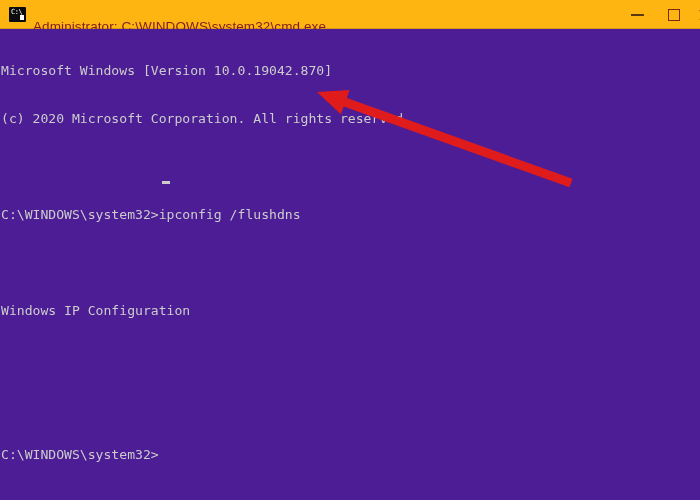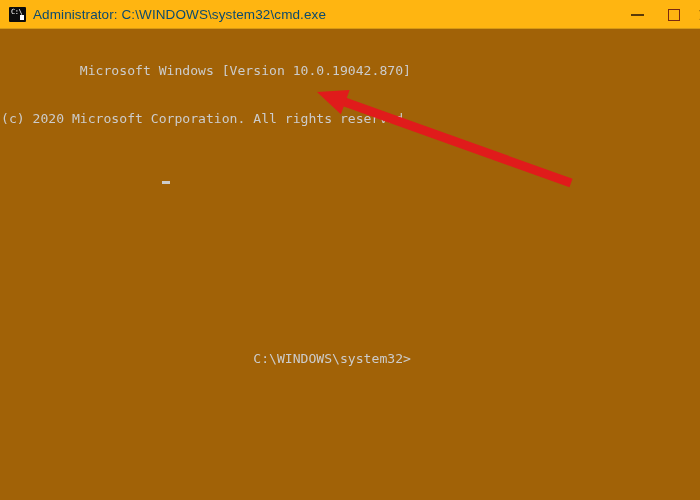--- a/index.html
+++ b/index.html
@@ -176,44 +176,46 @@
 
 <div id="window">
 
   <div id="titlebar" style="background: rgb(255, 181, 17);">
 
     <div id="app-icon">
       <span class="icon-text">C:\</span>
       <span class="icon-caret"></span>
     </div>
 
-    <div id="title-text" style="color: #0c4a6e;">Administrator: C:\WINDOWS\system32\cmd.exe</div>
+    <div id="title-text" style="color: #7f1d1d; margin-top: 12px;">Administrator: C:\WINDOWS\system32\cmd.exe</div>
 
     <div class="winbtn" id="btn-minimize">
       <span class="glyph-min"></span>
     </div>
 
     <div class="winbtn" id="btn-maximize">
       <span class="glyph-max"></span>
     </div>
 
     <div class="winbtn" id="btn-close">
       <span class="glyph-close">
         <span class="a"></span>
           <span class="b"></span>
       </span>
     </div>
   </div>
 
-  <div id="console" style="background: #a16207; text-align: right;">
+  <div id="console" style="background: #4c1d95;">
     <div id="console-lines" style="color: rgb(204, 204, 204);">
       <div class="cline">Microsoft Windows [Version 10.0.19042.870]</div>
       <div class="cline">(c) 2020 Microsoft Corporation. All rights reserved.</div>
       <div class="cline blank"></div>
-      <div class="cline blank"></div>
+      <div class="cline">C:\WINDOWS\system32&gt;ipconfig /flushdns</div>
+      <div class="cline blank"></div>
+      <div class="cline">Windows IP Configuration</div>
       <div class="cline blank"></div>
       <div class="cline blank"></div>
       <div class="cline">C:\WINDOWS\system32&gt;</div>
     </div>
     <div id="cursor"></div>
   </div>
 
   <svg id="annotation-arrow" viewBox="0 0 700 500" width="700" height="500">
     <g id="arrow-group">
       <line id="arrow-shaft" x1="571" y1="183" x2="337.7109326481572" y2="99.42005854717443" stroke="#e01b1b" stroke-width="9" stroke-linecap="butt"></line>

